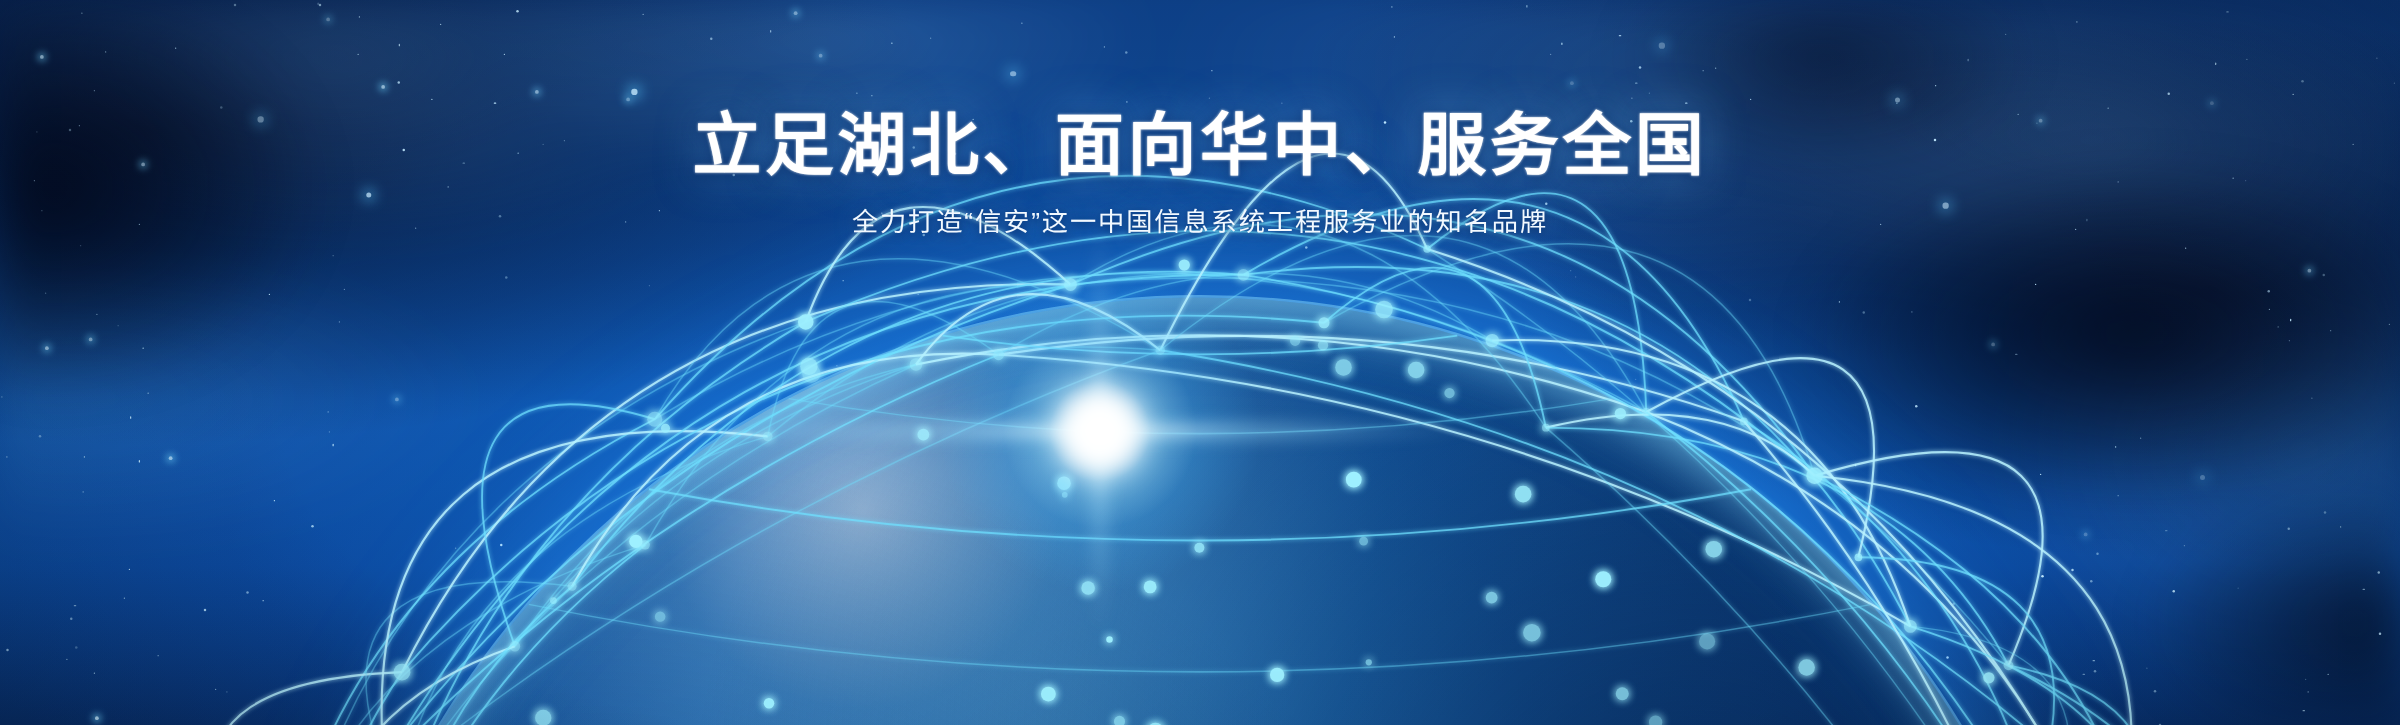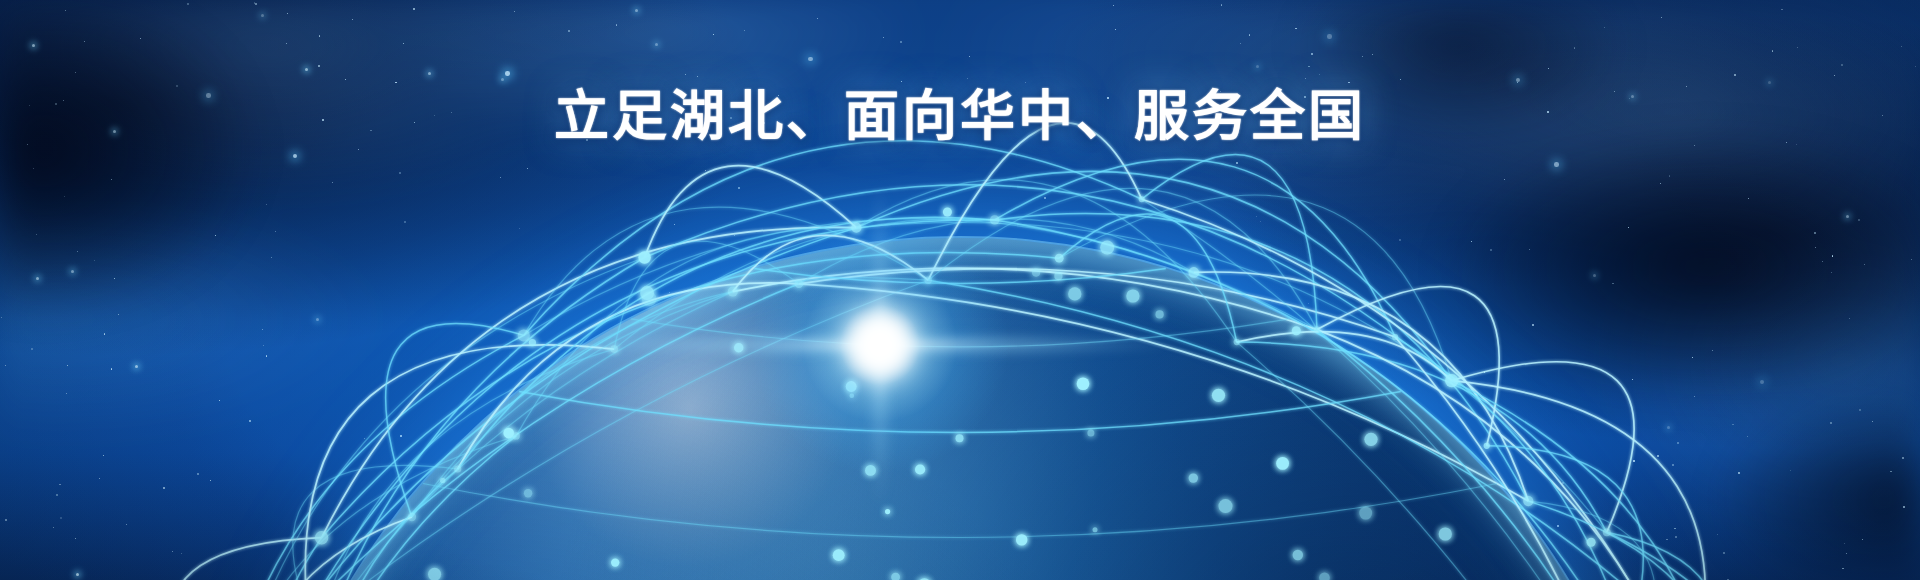--- a/index.html
+++ b/index.html
@@ -658,15 +658,16 @@
     <div class="core"></div>
     <div class="flareH"></div>
     <div class="flareV"></div>
     <div class="halo"></div>
   </div>
 
   <div class="layer" id="vignette"></div>
 
   <div id="copy">
     <h1 id="headline">立足湖北、面向华中、服务全国</h1>
+    <p id="subhead">全力打造“信安”这一中国信息系统工程服务业的知名品牌</p>
   </div>
 
 </div>
 
 </body></html>

